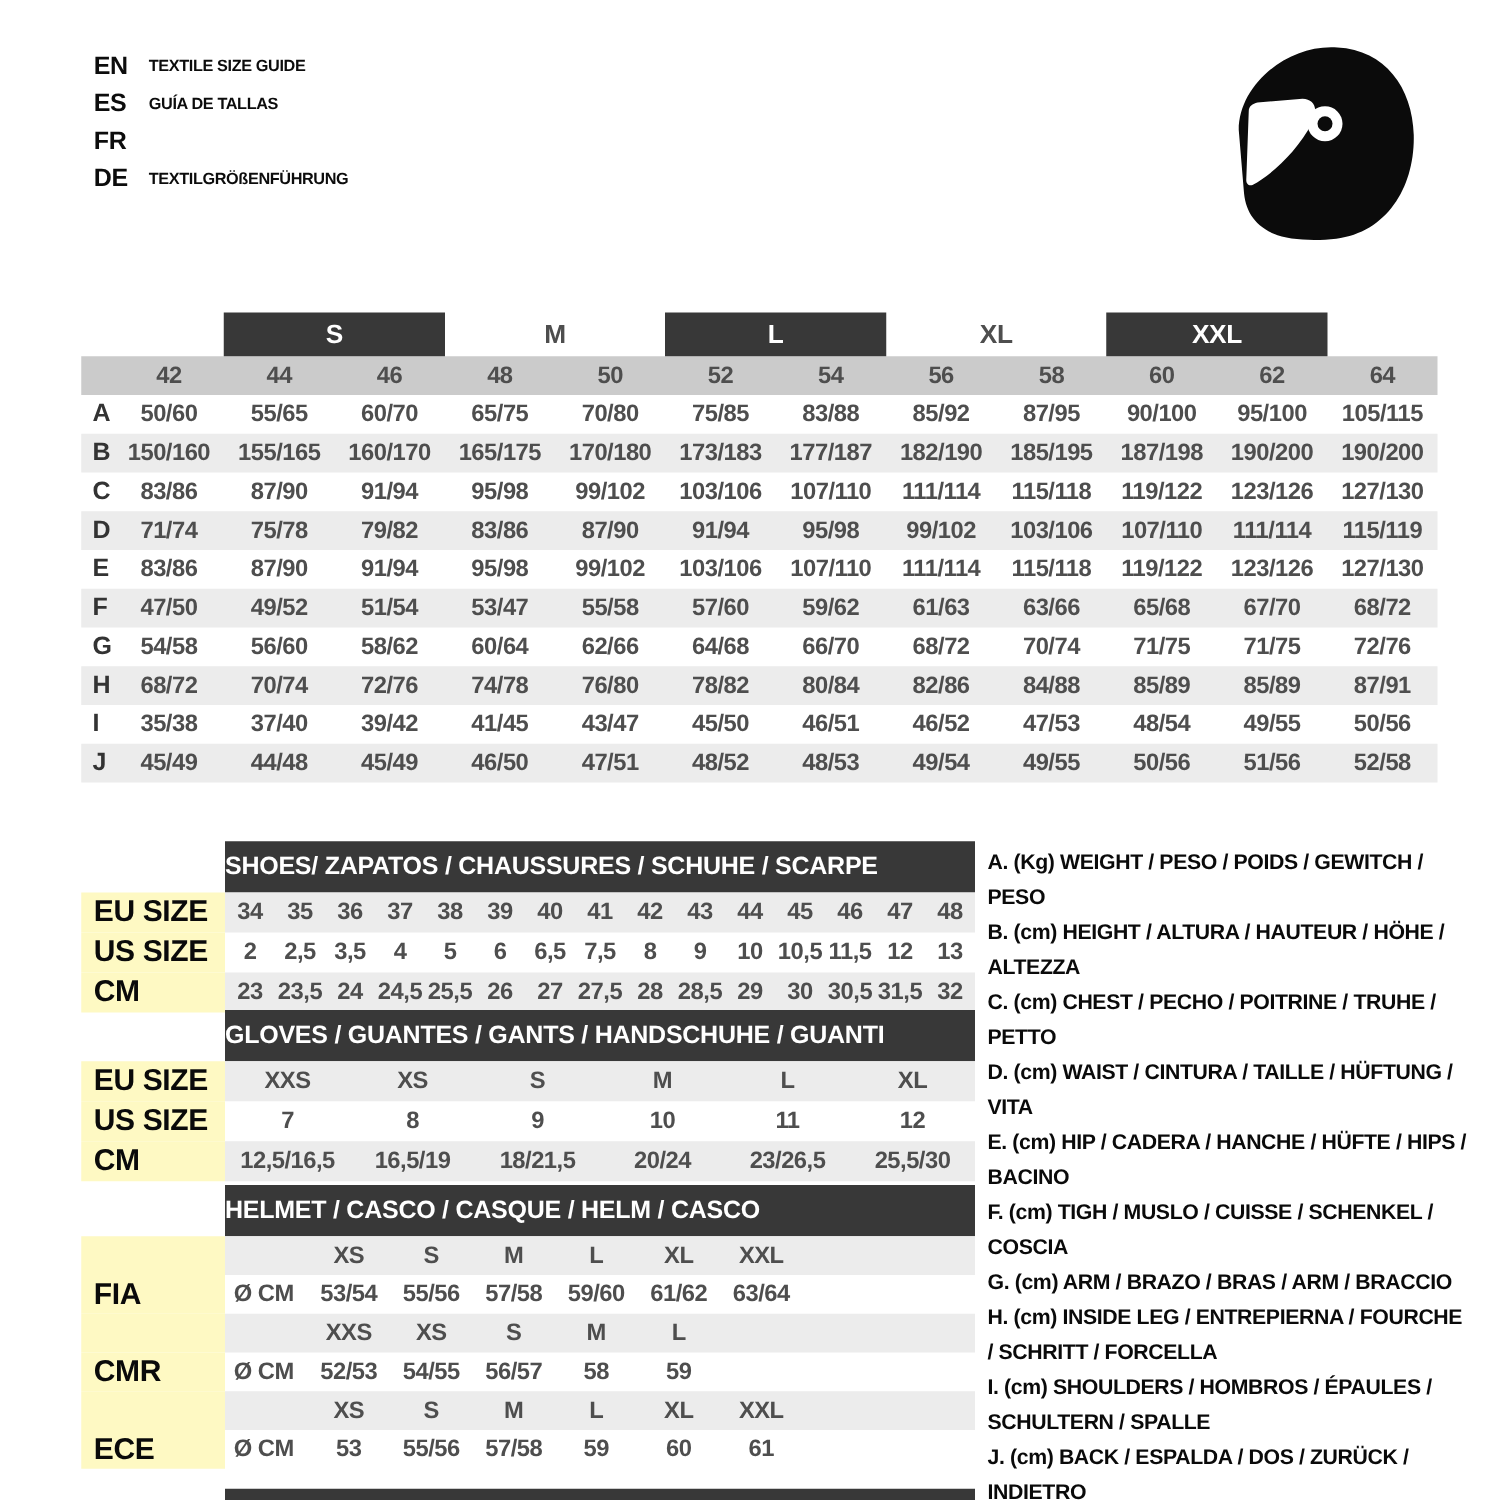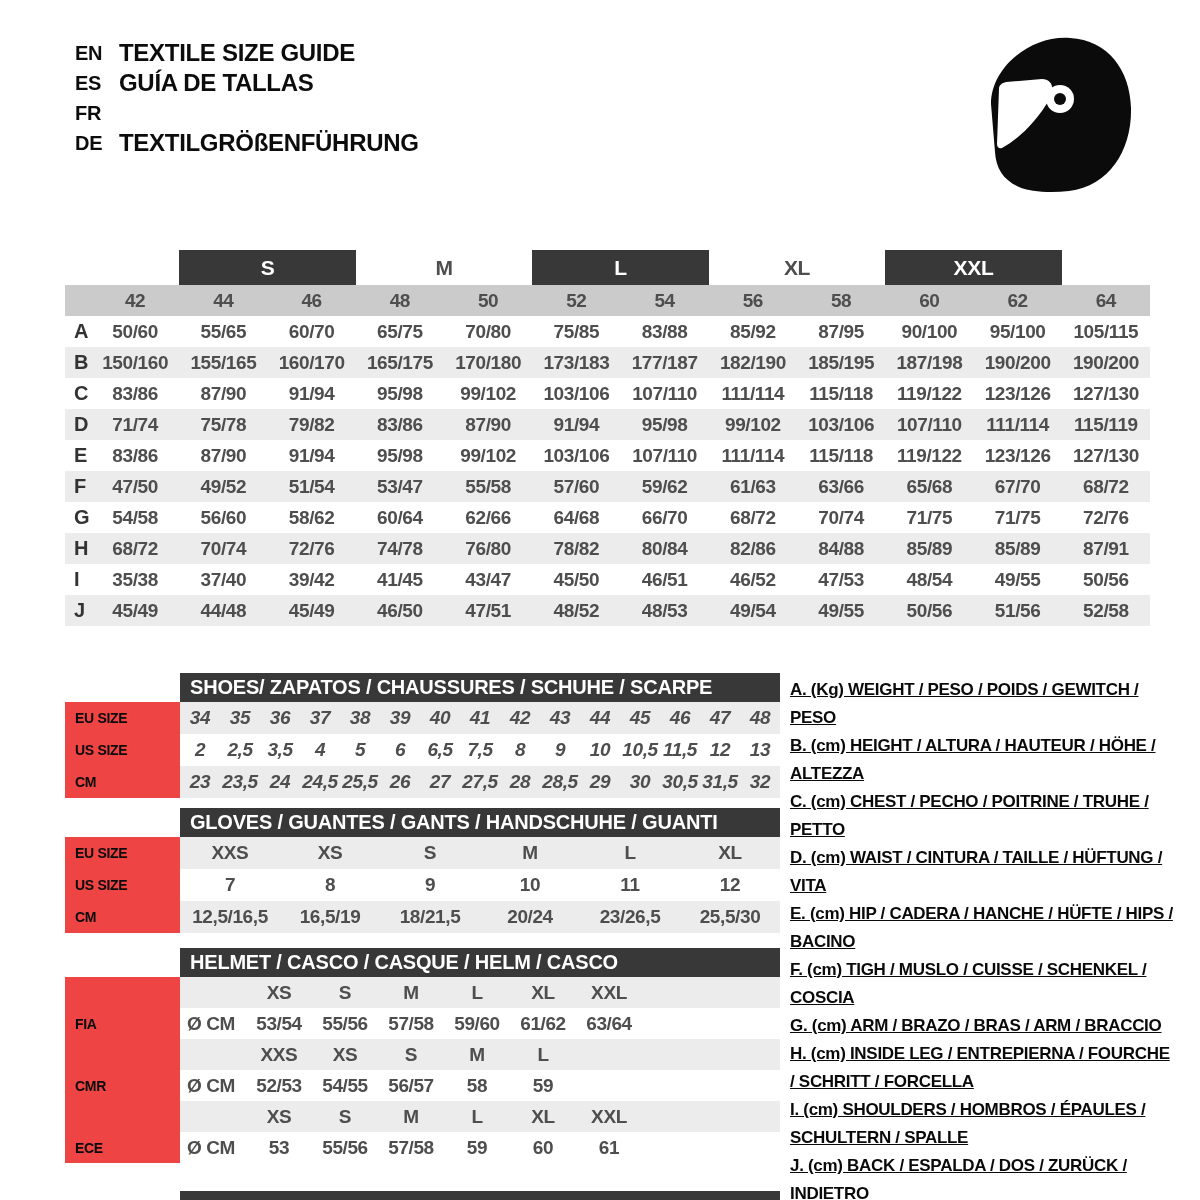--- a/index.html
+++ b/index.html
@@ -4,21 +4,21 @@
 <style>
   * { margin:0; padding:0; box-sizing:border-box; }
   html,body { background:#fff; }
   body { font-family:"Liberation Sans", sans-serif; font-weight:700; }
   .page { position:relative; width:1200px; height:1200px; background:#fff; overflow:hidden; }
 
   
   .langs { position:absolute; left:75px; top:38px; }
   .lang-row { display:flex; line-height:30px; }
   .lang-code { width:44px; font-size:20px; color:#0c0c0c; letter-spacing:-0.3px; }
-  .lang-title { font-size:24px; color:#0c0c0c; letter-spacing:-0.3px; }
+  .lang-title { font-size:13px; color:#0c0c0c; letter-spacing:-0.3px; }
   .helmet-svg { position:absolute; left:972px; top:32px; }
 
   
   .main-table { position:absolute; left:65px; top:250px; width:1085px; }
   .group-row, .trow, .sizes-row { display:grid; grid-template-columns:26px repeat(12,1fr); }
   .group-row { height:35px; }
   .grp { display:flex; align-items:center; justify-content:center; font-size:21px; color:#4e4e4e; letter-spacing:-0.3px; }
   .grp.boxed { background:#383838; color:#fff; }
   .sizes-row { height:31px; background:#cbcbcb; align-items:center; }
   .sizes-row .num { font-size:20px; color:#555; }
@@ -26,36 +26,36 @@
   .trow.stripe { background:#ececec; }
   .cell { text-align:center; }
   .cell.num { font-size:19px; color:#4e4e4e; letter-spacing:-0.4px; }
   .rl { text-align:left; padding-left:9px; font-size:20px; color:#333; }
 
   
   .section { position:absolute; left:65px; width:715px; }
   #shoes  { top:673px; }
   #gloves { top:808px; }
   #helmet { top:948px; }
-  .sec-title { margin-left:115px; width:600px; height:29px; background:#383838; color:#fff;
-               font-size:20px; display:flex; align-items:center; padding-left:10px; letter-spacing:-0.2px; }
+  .sec-title { margin-left:115px; width:600px; height:41px; background:#383838; color:#fff;
+               font-size:20px; display:flex; align-items:center; letter-spacing:-0.2px; }
   .sec-row { display:flex; height:32px; }
   #helmet .sec-row { height:31px; }
   .sec-label { width:115px; display:flex; align-items:center; padding-left:10px;
-               font-size:14px; color:#0a0a0a; background:#ef4444; letter-spacing:-0.3px; }
+               font-size:24px; color:#0a0a0a; background:#fef9c3; letter-spacing:-0.3px; }
   .sec-values { width:600px; display:grid; align-items:center; }
   .sec-row.stripe .sec-values { background:#ececec; }
-  .cols15 { grid-template-columns:repeat(15,1fr);font-style:italic; }
+  .cols15 { grid-template-columns:repeat(15,1fr); }
   .cols6  { grid-template-columns:repeat(6,1fr); }
   .colsH  { grid-template-columns:66px repeat(6,66px) 1fr; }
   .cell.unit { text-align:left; padding-left:7px; font-size:19px; color:#4e4e4e; letter-spacing:-0.4px; }
 
   
   .legend { position:absolute; left:790px; top:676px; width:385px; }
-  .legend-item { font-size:17px; line-height:28px; color:#0a0a0a; letter-spacing:-0.3px;text-decoration:underline; }
+  .legend-item { font-size:17px; line-height:28px; color:#0a0a0a; letter-spacing:-0.3px; }
 
   
   .cutoff-bar { position:absolute; left:180px; top:1191px; width:600px; height:9px; background:#383838; }
 </style>
 </head>
 <body>
 
 <div class="page">
 
   <div class="langs">

